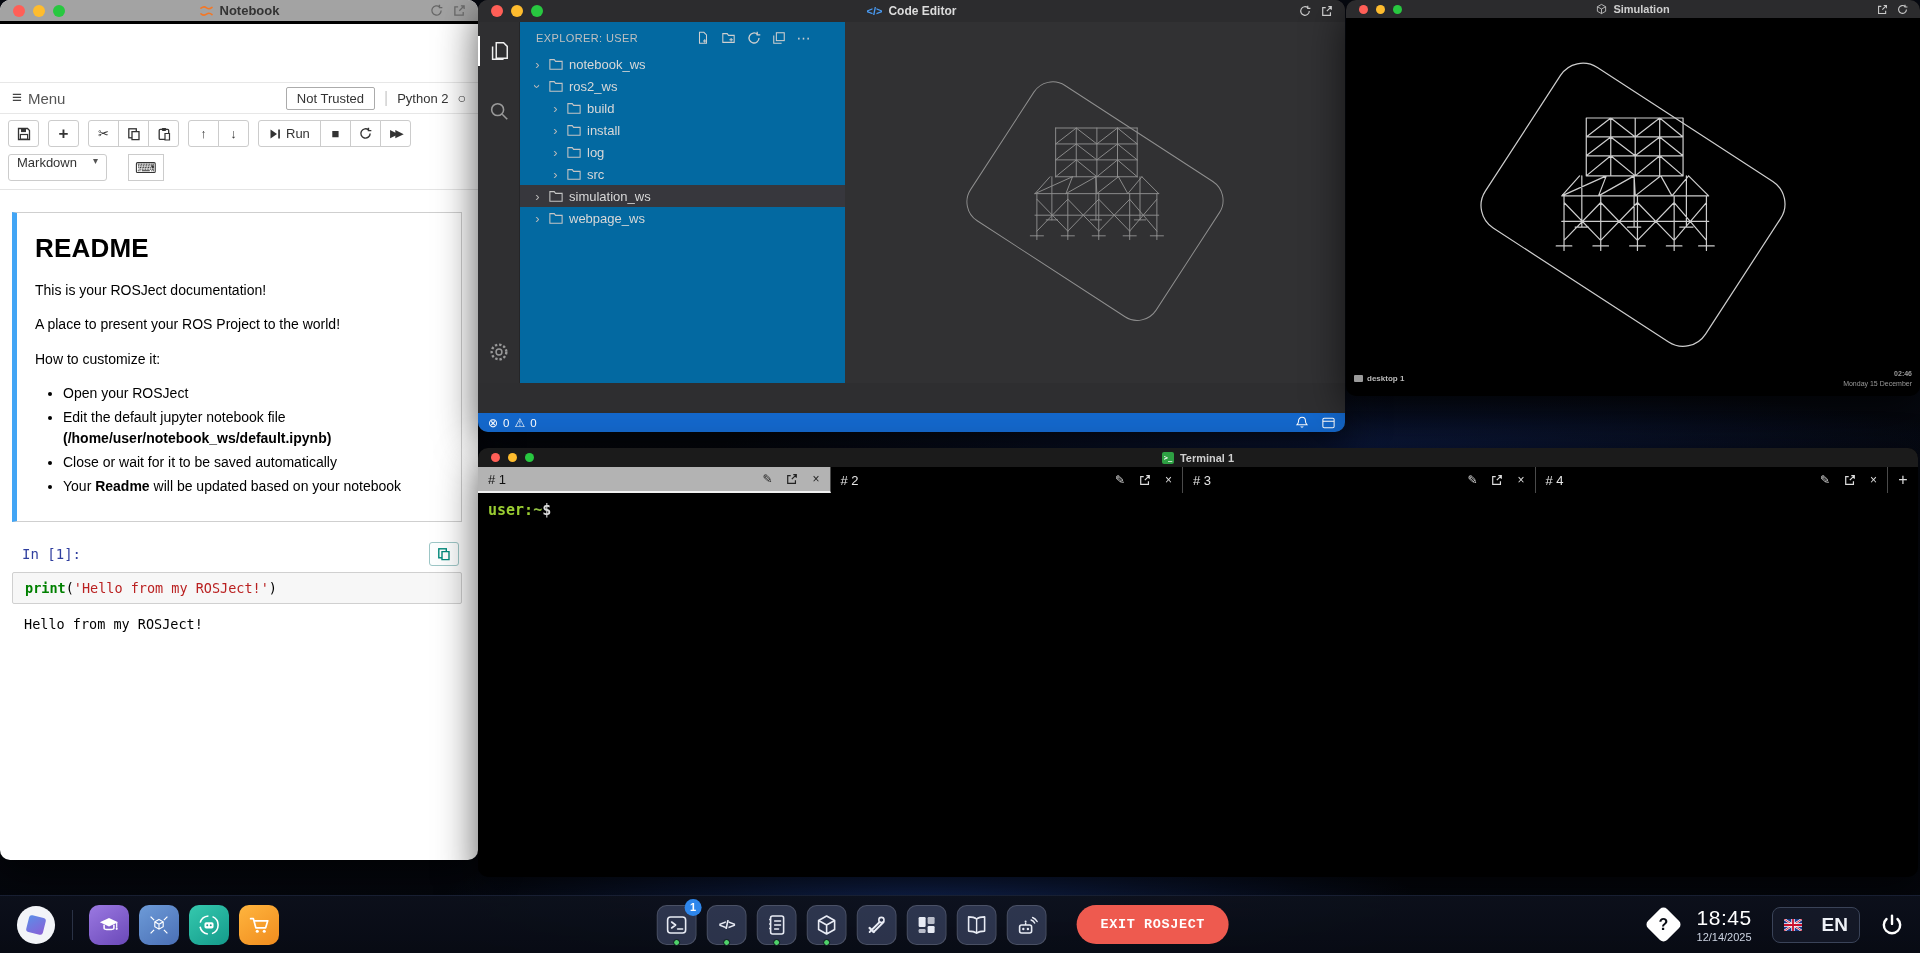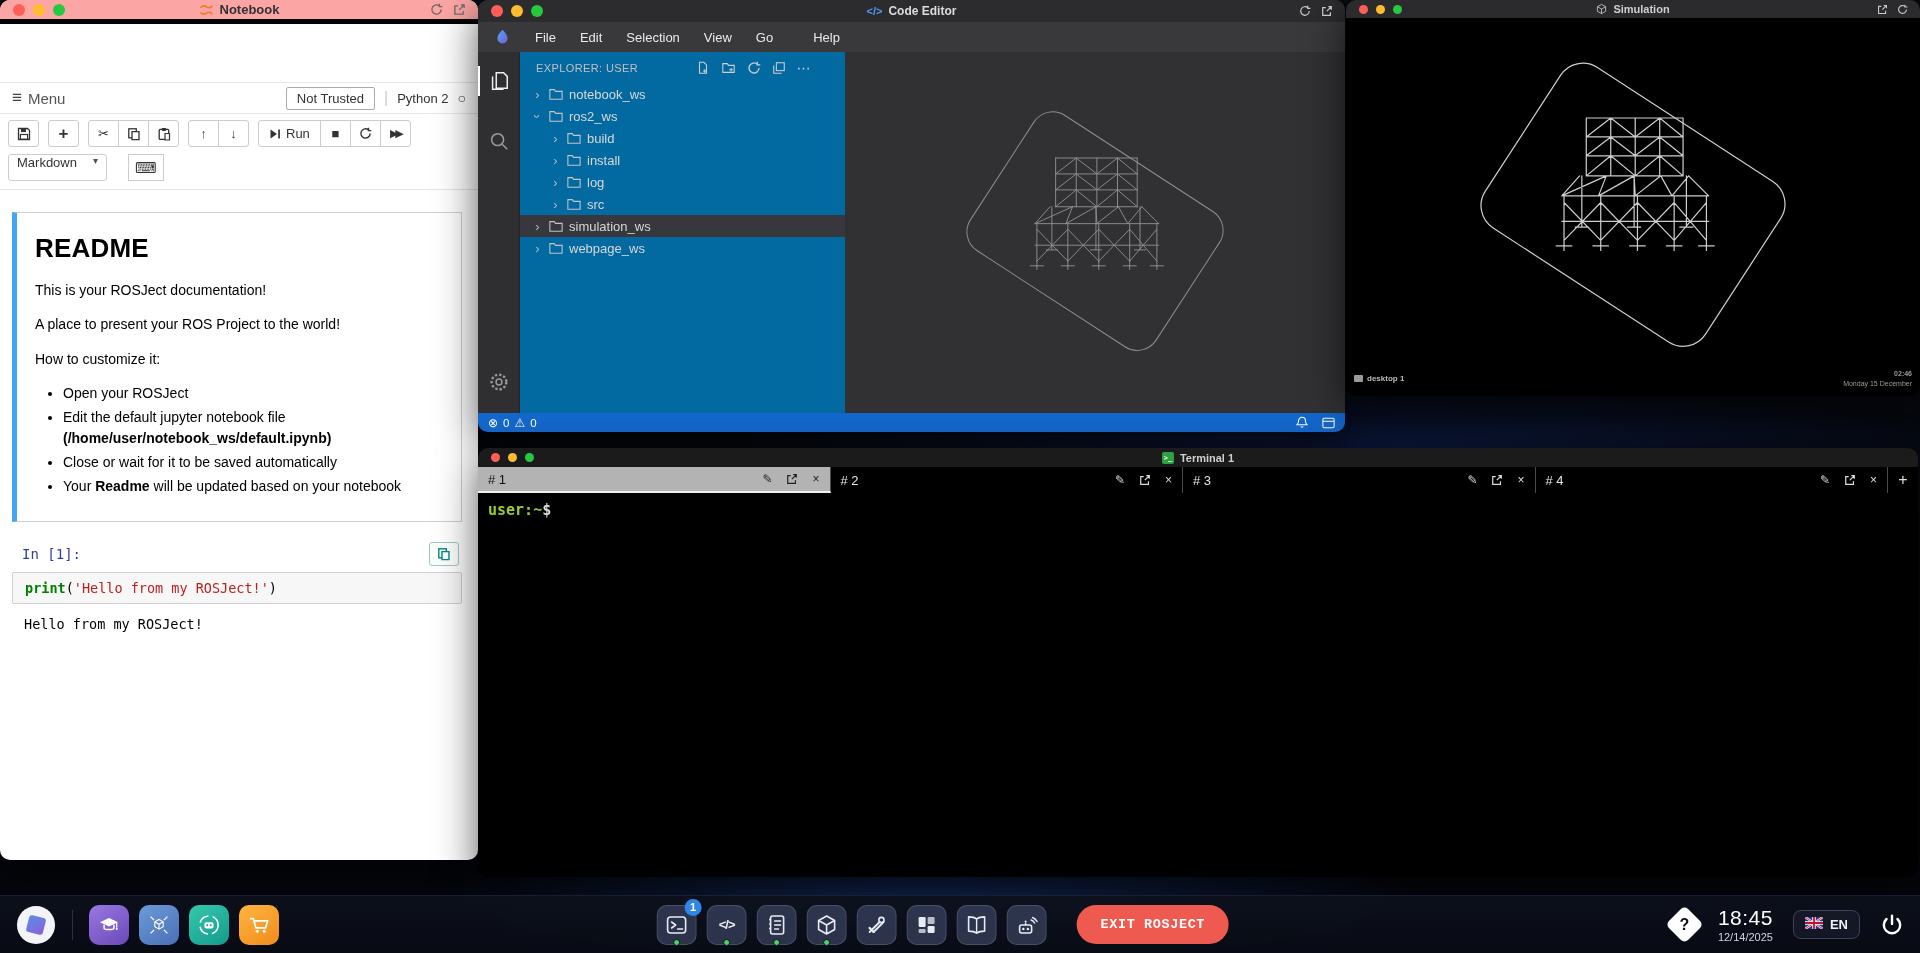--- a/index.html
+++ b/index.html
@@ -13,21 +13,21 @@
 .titlebar{display:flex;align-items:center;position:relative}
 .lights{display:flex;gap:8px;padding-left:13px;align-items:center}
 .light{width:12px;height:12px;border-radius:50%;display:inline-block}
 .light.sm{width:9px;height:9px}
 .l-red{background:#ff5f57}.l-yel{background:#febc2e}.l-grn{background:#28c840}
 .tb-title{position:absolute;left:0;right:0;display:flex;justify-content:center;align-items:center;gap:6px;pointer-events:none;font-weight:bold}
 .tb-actions{margin-left:auto;display:flex;gap:10px;align-items:center;padding-right:12px;z-index:2}
 .svgi{display:block}
 
 .nb{left:0;top:0;width:478px;height:860px;background:#fff}
-.nb-tb{height:24px;background:#fca5a5;border-radius:10px 10px 0 0;border-bottom:5px solid #000000}
+.nb-tb{height:24px;background:#a3a3a3;border-radius:10px 10px 0 0;border-bottom:3px solid #000000}
 .nb-tb .tb-title{font-size:13px;color:#333}
 .nb-tb .tb-actions{color:#666}
 .nb-spacer{height:58px}
 .nb-menubar{height:32px;display:flex;align-items:center;padding:0 12px;border-top:1px solid #e7e7e7;border-bottom:1px solid #e7e7e7}
 .menu-toggle{display:flex;align-items:center;gap:6px;color:#555;font-size:15px;cursor:pointer}
 .menu-toggle .glyph{font-size:17px;color:#444}
 .nb-menubar-right{margin-left:auto;display:flex;align-items:center;gap:9px}
 .not-trusted{border:1px solid #ababab;background:#fff;color:#333;font-size:13px;padding:3px 10px;border-radius:2px;font-family:inherit}
 .kernel-sep{color:#ccc;font-size:16px}
 .kernel-name{font-size:13px;color:#333}
@@ -129,21 +129,21 @@
 .app-btn .glyph-code{font-size:13px;font-weight:bold;letter-spacing:-1px}
 .dot{position:absolute;bottom:-2px;left:50%;transform:translateX(-50%);width:7px;height:7px;border-radius:50%;background:#4fd26a;border:1px solid #0b0f1a}
 .badge{position:absolute;top:-7px;right:-6px;min-width:17px;height:17px;border-radius:9px;background:#2e86eb;color:#fff;font-size:11px;display:flex;align-items:center;justify-content:center;font-weight:bold}
 .exit-btn{margin-left:20px;background:#ee5a4f;color:#fff;border:none;border-radius:22px;padding:12px 24px;font-size:13.5px;font-weight:bold;letter-spacing:.6px;cursor:pointer;font-family:Liberation Mono, monospace}
 .tb-right{margin-left:auto;display:flex;align-items:center;gap:20px}
 .help-diamond{width:27px;height:27px;background:#fff;border-radius:5px;transform:rotate(45deg);display:flex;align-items:center;justify-content:center;cursor:pointer}
 .help-diamond span{transform:rotate(-45deg);font-weight:bold;font-size:16px;color:#0a0d15}
 .clock{text-align:center;color:#fff}
 .clock .time{font-size:21px;letter-spacing:.5px}
 .clock .date{font-size:11px;color:#cdd4e2;margin-top:1px}
-.lang-btn{display:flex;align-items:flex-start;gap:7px;border:1px solid #3a4358;background:rgba(26,32,48,.6);border-radius:8px;padding:6px 11px;color:#eef1f7;font-size:13px;font-weight:bold;cursor:pointer}
+.lang-btn{display:flex;align-items:center;gap:20px;border:1px solid #3a4358;background:rgba(26,32,48,.6);border-radius:8px;padding:6px 11px;color:#eef1f7;font-size:19px;font-weight:bold;cursor:pointer}
 .power{color:#fff;cursor:pointer;display:flex}
 .truss{fill:none;stroke-linecap:round;stroke-linejoin:round}
 </style>
 </head>
 <body>
 
 <div class="desktop">
 
   <svg width="0" height="0" style="position:absolute" aria-hidden="true">
     <defs>
@@ -311,37 +311,20 @@
         <svg class="svgi" width="12" height="12" viewBox="0 0 14 14">
             <path d="M12 7a5 5 0 1 1-1.6-3.7" fill="none" stroke="currentColor" stroke-width="1.4"></path>
             <path d="M10.2 0.8v3.1h3.1" fill="none" stroke="currentColor" stroke-width="1.4"></path>
           </svg>
         <svg class="svgi" width="12" height="12" viewBox="0 0 14 14">
             <path d="M5.5 3H2v9h9V8.5" fill="none" stroke="currentColor" stroke-width="1.4"></path>
             <path d="M8.5 2H12v3.5M11.8 2.2L6.8 7.2" fill="none" stroke="currentColor" stroke-width="1.4"></path>
           </svg>
       </div>
     </div>
-    <div class="ed-menubar">
-      <svg class="svgi" width="17" height="17" viewBox="0 0 20 20">
-          <defs>
-            <linearGradient id="gflame" x1="0" y1="0" x2="1" y2="1">
-              <stop offset="0" stop-color="#4aa8f0"></stop>
-              <stop offset="1" stop-color="#7b5cd6"></stop>
-            </linearGradient>
-          </defs>
-          <path d="M10 1c3 3.5 6 6 6 10a6 6 0 0 1-12 0C4 7 7 4.5 10 1z" fill="url(#gflame)"></path>
-        </svg>
-      <span class="mi">File</span>
-      <span class="mi">Edit</span>
-      <span class="mi">Selection</span>
-      <span class="mi">View</span>
-      <span class="mi">Go</span>
-      <span class="mi help">Help</span>
-    </div>
     <div class="ed-body">
       <div class="activity">
         <span class="act-ico active">
             <svg class="svgi" width="22" height="22" viewBox="0 0 24 24">
               <path d="M9 3h8l4 4v13H9z" fill="none" stroke="currentColor" stroke-width="1.6"></path>
               <path d="M5 7v14h12" fill="none" stroke="currentColor" stroke-width="1.6"></path>
             </svg>
           </span>
         <span class="act-ico">
             <svg class="svgi" width="22" height="22" viewBox="0 0 24 24">

